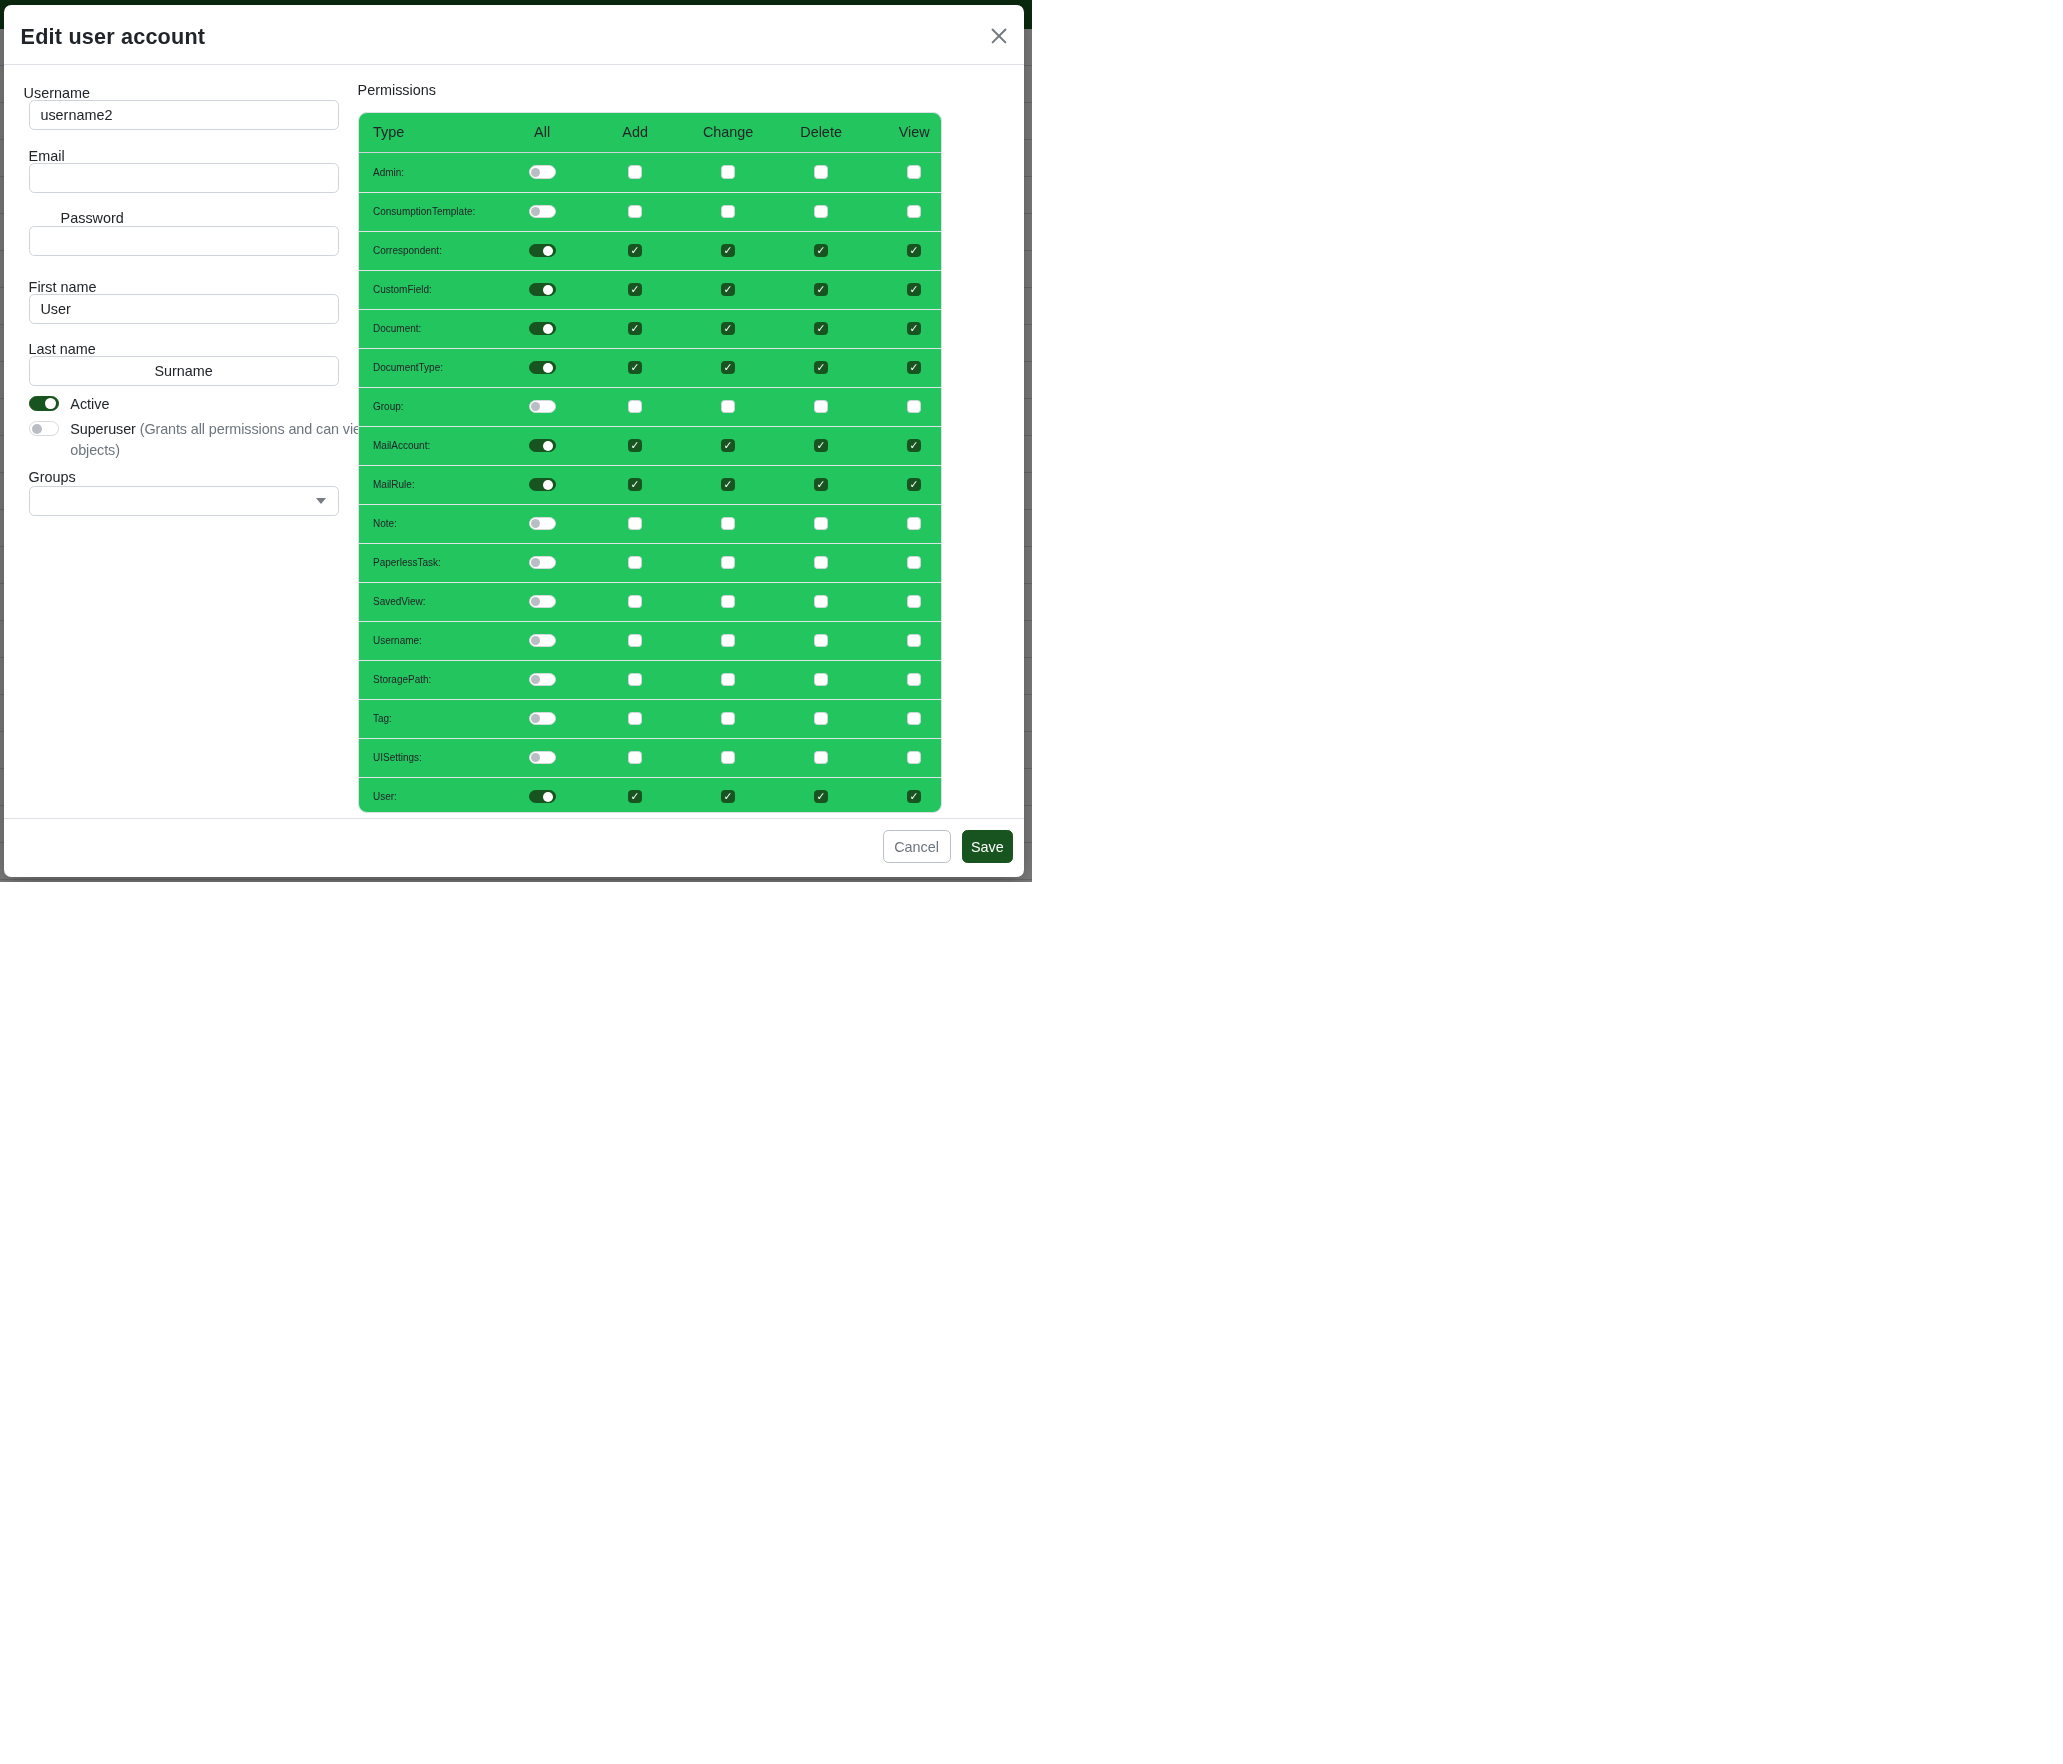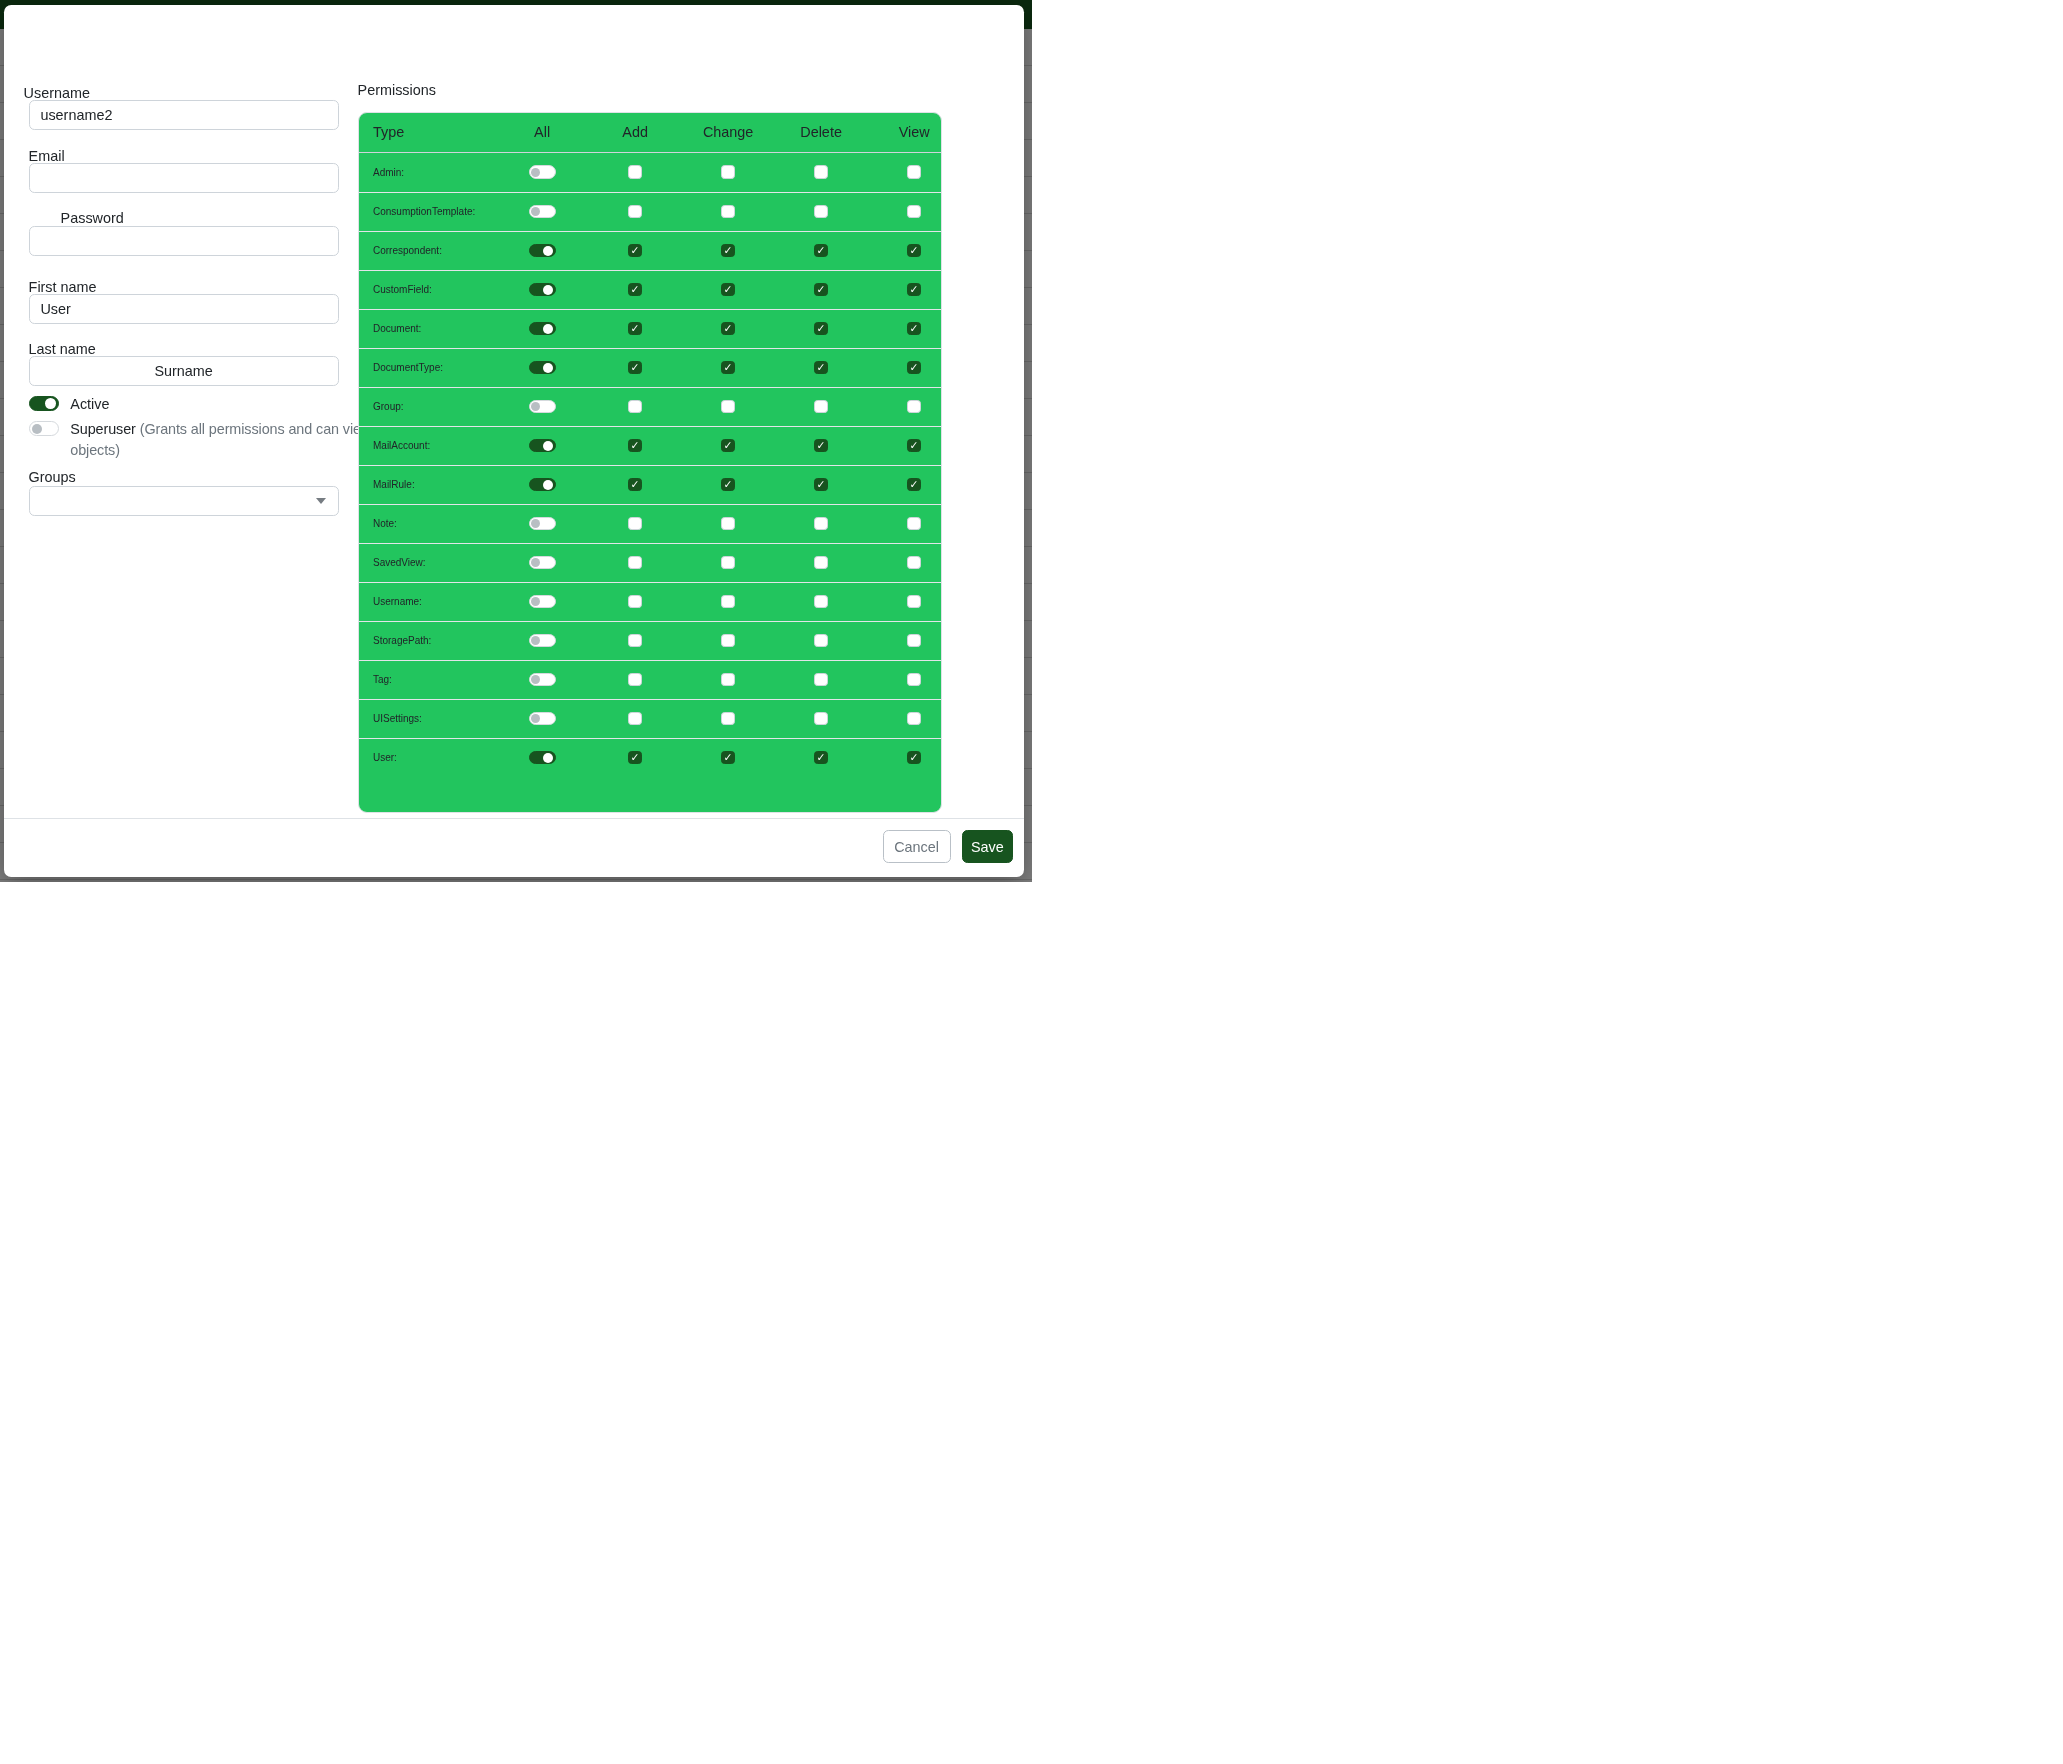--- a/index.html
+++ b/index.html
@@ -89,20 +89,24 @@
 <body>
 
 <div class="bg">
   <div class="bg-navbar"></div>
   <div class="bg-content"></div>
 </div>
 <div class="backdrop"></div>
 
 <div class="modal">
 
+  <div class="modal-header">
+    <div class="modal-title">Edit user account</div>
+    <div class="close-x"></div>
+  </div>
 
   <div class="abs field-label" style="left:20px; top:80px;">Username</div>
   <input class="abs tinput" style="left: 25px; top: 95px;" value="username2">
 
   <div class="abs field-label" style="left:25px; top:143px;">Email</div>
   <input class="abs tinput" style="left: 25px; top: 158px;" value="">
 
   <div class="abs field-label" style="left:25px; top:205px;padding-left:32px;">Password</div>
   <input class="abs tinput" type="password" style="left: 25px; top: 221px;" value="">
 
@@ -350,20 +354,40 @@
             <div class="cb"></div>
           </div>
     <div class="perm-cell">
             <div class="cb"></div>
           </div>
     <div class="perm-cell">
             <div class="cb"></div>
           </div>
   </div>
 
+  <div class="perm-grid perm-row">
+    <div class="perm-type">PaperlessTask:</div>
+    <div class="perm-cell">
+            <div class="sw">
+              <div class="knob"></div>
+            </div>
+          </div>
+    <div class="perm-cell">
+            <div class="cb"></div>
+          </div>
+    <div class="perm-cell">
+            <div class="cb"></div>
+          </div>
+    <div class="perm-cell">
+            <div class="cb"></div>
+          </div>
+    <div class="perm-cell">
+            <div class="cb"></div>
+          </div>
+  </div>
 
   <div class="perm-grid perm-row">
     <div class="perm-type">SavedView:</div>
     <div class="perm-cell">
             <div class="sw">
               <div class="knob"></div>
             </div>
           </div>
     <div class="perm-cell">
             <div class="cb"></div>

